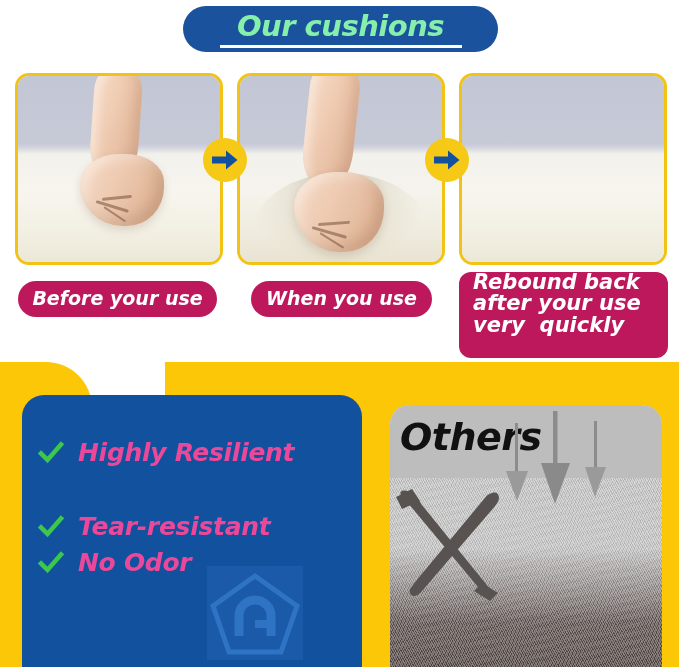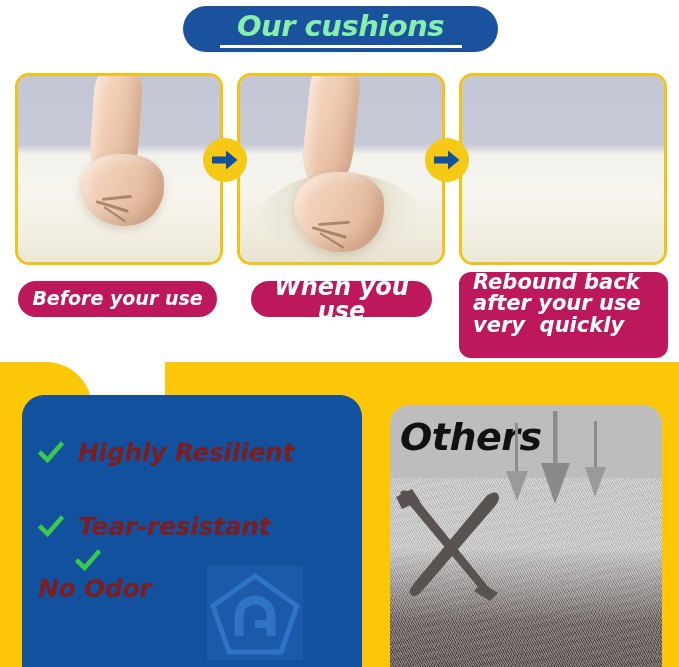--- a/index.html
+++ b/index.html
@@ -168,21 +168,21 @@
   .cap-1 {
     left: 18px; top: 281px;
     width: 199px; height: 36px;
     border-radius: 18px;
     font-size: 19px;
   }
   .cap-2 {
     left: 251px; top: 281px;
     width: 181px; height: 36px;
     border-radius: 18px;
-    font-size: 24px;
+    font-size: 19px;
   }
   .cap-3 {
     left: 459px; top: 272px;
     width: 209px; height: 86px;
     border-radius: 12px;
     font-size: 21px;
     flex-direction: column;
     align-items: flex-start;
     justify-content: flex-start;
     padding-left: 14px;
@@ -230,29 +230,29 @@
     overflow: hidden;
   }
   .feature {
     position: absolute;
     display: flex;
     align-items: center;
     left: 38px;
   }
   .feature-1 { top: 438px; }
   .feature-2 { top: 512px; }
-  .feature-3 { top: 548px; flex-direction: column; }
+  .feature-3 { top: 548px; }
   .check {
     width: 26px;
     height: 26px;
     margin-right: 14px;
     flex: 0 0 auto;
   }
   .feature-label {
-    color: #7f1d1d;
+    color: #ec4899;
     font-family: "DejaVu Sans", sans-serif;
     font-weight: bold;
     font-style: italic;
     font-size: 25px;
     letter-spacing: -0.3px;
     white-space: nowrap;
   }
   .watermark {
     position: absolute;
     left: 203px;

